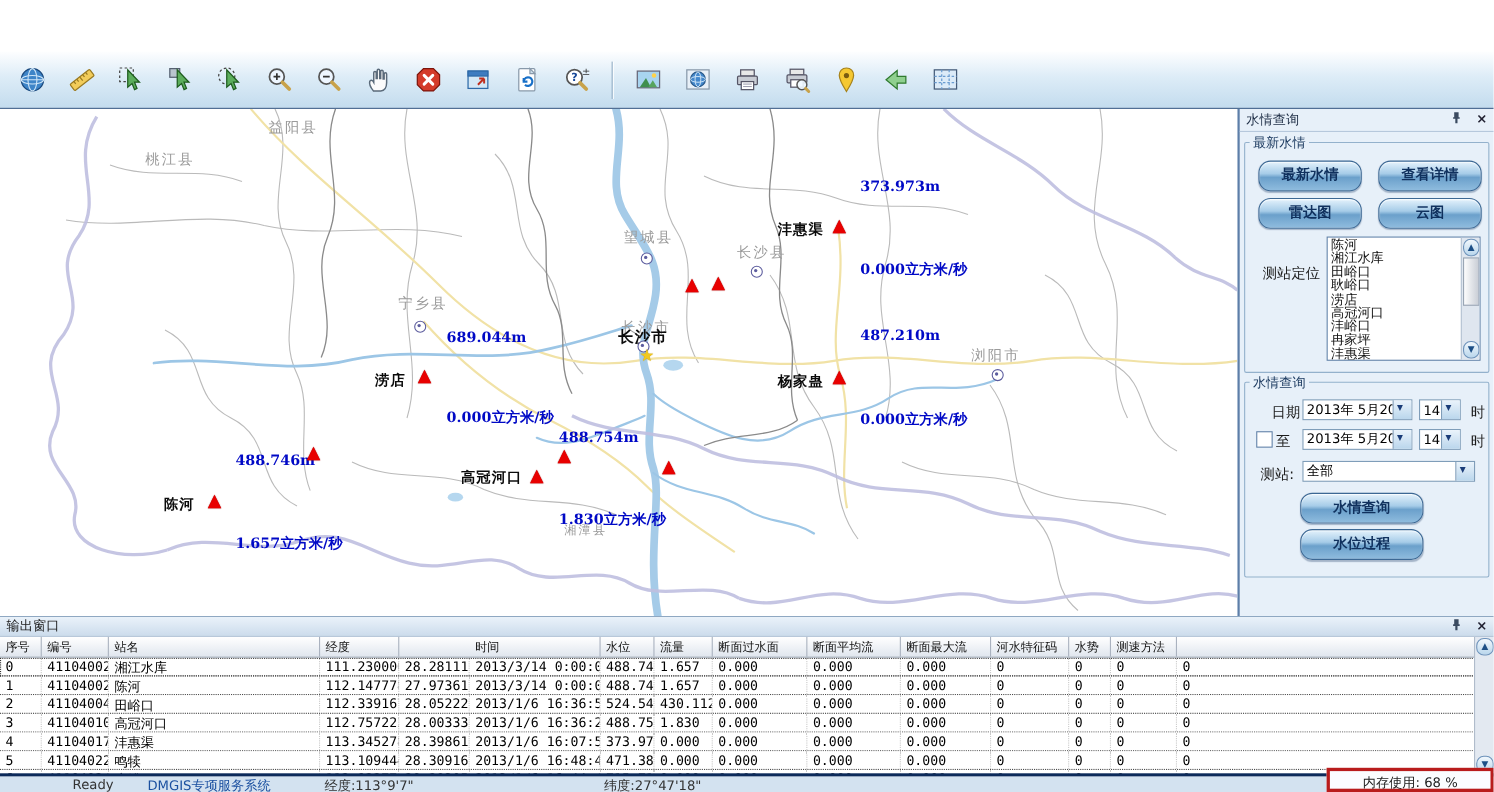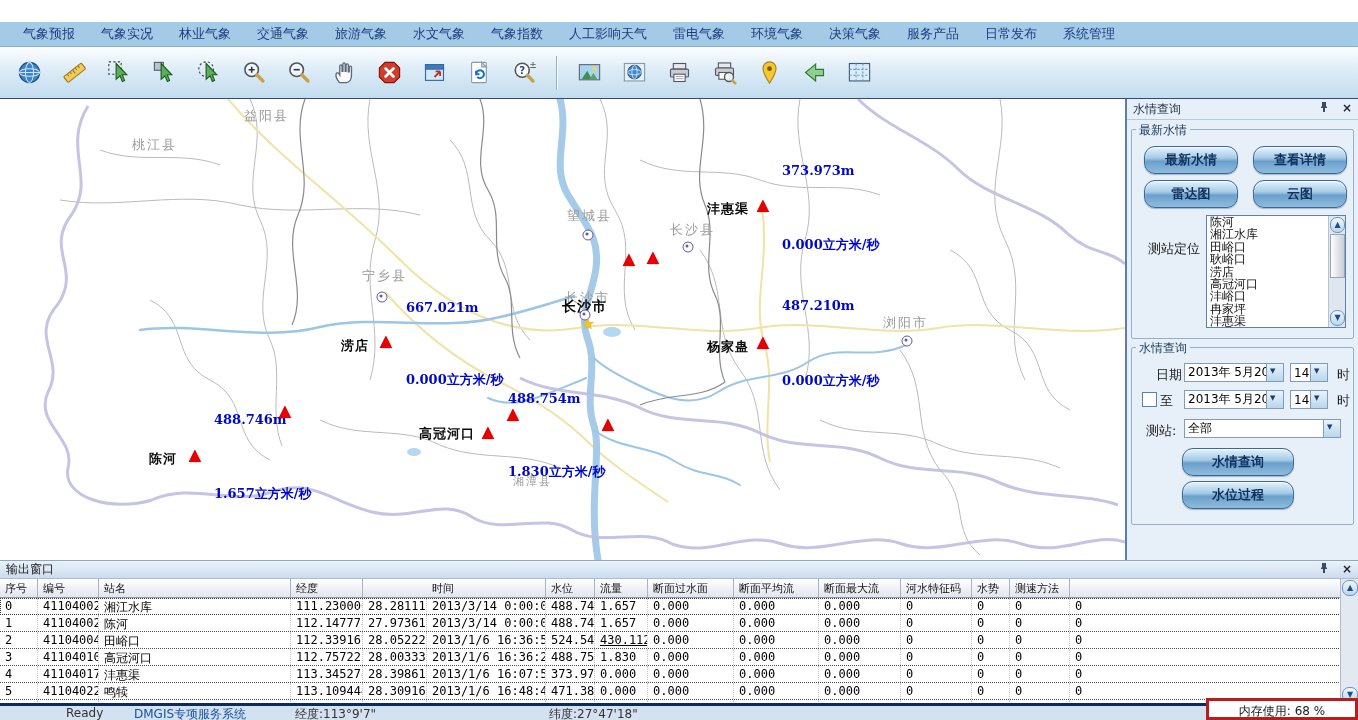--- a/index.html
+++ b/index.html
@@ -98,36 +98,20 @@
   .mem-box{position:absolute;right:0;top:-8px;width:152px;height:22px;background:#fbfdff;
     border:3px solid #b91c1c;box-sizing:border-box;font-size:12px;color:#222;text-align:center;line-height:20px;}
   svg{display:block;}
 </style>
 </head>
 <body>
 
 <div id="app">
 
 
-  <div class="menu-bar">
-      <div class="menu-item">气象预报</div>
-      <div class="menu-item">气象实况</div>
-      <div class="menu-item">林业气象</div>
-      <div class="menu-item">交通气象</div>
-      <div class="menu-item">旅游气象</div>
-      <div class="menu-item">水文气象</div>
-      <div class="menu-item">气象指数</div>
-      <div class="menu-item">人工影响天气</div>
-      <div class="menu-item">雷电气象</div>
-      <div class="menu-item">环境气象</div>
-      <div class="menu-item">决策气象</div>
-      <div class="menu-item">服务产品</div>
-      <div class="menu-item">日常发布</div>
-      <div class="menu-item">系统管理</div>
-    </div>
 
   <div class="toolbar">
       <div class="tool-btn">
         <span class="tb-ic">
           <svg width="27" height="27" viewBox="0 0 24 24">
             <circle cx="12" cy="12" r="9" fill="#3e85c8" stroke="#1c4a7e"></circle>
             <ellipse cx="12" cy="12" rx="9" ry="3.4" fill="none" stroke="#cfe6f8" stroke-width=".9"></ellipse>
             <ellipse cx="12" cy="12" rx="3.6" ry="9" fill="none" stroke="#cfe6f8" stroke-width=".9"></ellipse>
             <path d="M3 12h18" stroke="#cfe6f8" stroke-width=".9"></path>
           </svg>
@@ -355,21 +339,21 @@
         <span class="m-station" style="left: 707px; top: 101px;">沣惠渠</span>
         <span class="m-station" style="left: 707px; top: 239px;">杨家蛊</span>
         <span class="m-station" style="font-size: 14px; left: 562px; top: 199px;">长沙市</span>
         <span class="m-station" style="left: 341px; top: 238px;">涝店</span>
         <span class="m-station" style="left: 149px; top: 351px;">陈河</span>
         <span class="m-station" style="left: 419px; top: 326px;">高冠河口</span>
         <span class="m-val" style="left: 782px; top: 64px;">373.973m</span>
         <span class="m-val" style="left: 782px; top: 137px;">0.000立方米/秒</span>
         <span class="m-val" style="left: 782px; top: 199px;">487.210m</span>
         <span class="m-val" style="left: 782px; top: 273px;">0.000立方米/秒</span>
-        <span class="m-val" style="left: 406px; top: 201px;">667.021m</span>
+        <span class="m-val" style="left: 406px; top: 201px;">689.044m</span>
         <span class="m-val" style="left: 406px; top: 272px;">0.000立方米/秒</span>
         <span class="m-val" style="left: 214px; top: 313px;">488.746m</span>
         <span class="m-val" style="left: 214px; top: 386px;">1.657立方米/秒</span>
         <span class="m-val" style="left: 508px; top: 292px;">488.754m</span>
         <span class="m-val" style="left: 508px; top: 364px;">1.830立方米/秒</span>
         <span class="tri" style="left: 763px; top: 106px;">▲</span>
         <span class="tri" style="left: 629px; top: 160px;">▲</span>
         <span class="tri" style="left: 653px; top: 158px;">▲</span>
         <span class="tri" style="left: 763px; top: 243px;">▲</span>
         <span class="tri" style="left: 386px; top: 242px;">▲</span>
@@ -525,21 +509,21 @@
             <div class="td" style="width: 271px;">0</div>
           </div>
           <div class="tr">
             <div class="td" style="width: 38px;">2</div>
             <div class="td" style="width: 61px;">41104004</div>
             <div class="td" style="width: 192px;">田峪口</div>
             <div class="td" style="width: 72px;">112.339167</div>
             <div class="td" style="width: 64px;">28.052222</div>
             <div class="td" style="width: 119px;">2013/1/6 16:36:50</div>
             <div class="td" style="width: 49px;">524.549</div>
-            <div class="td" style="width: 53px; text-decoration: underline;">430.112</div>
+            <div class="td" style="width: 53px;">430.112</div>
             <div class="td" style="width: 86px;">0.000</div>
             <div class="td" style="width: 85px;">0.000</div>
             <div class="td" style="width: 82px;">0.000</div>
             <div class="td" style="width: 71px;">0</div>
             <div class="td" style="width: 38px;">0</div>
             <div class="td" style="width: 60px;">0</div>
             <div class="td" style="width: 271px;">0</div>
           </div>
           <div class="tr">
             <div class="td" style="width: 38px;">3</div>

